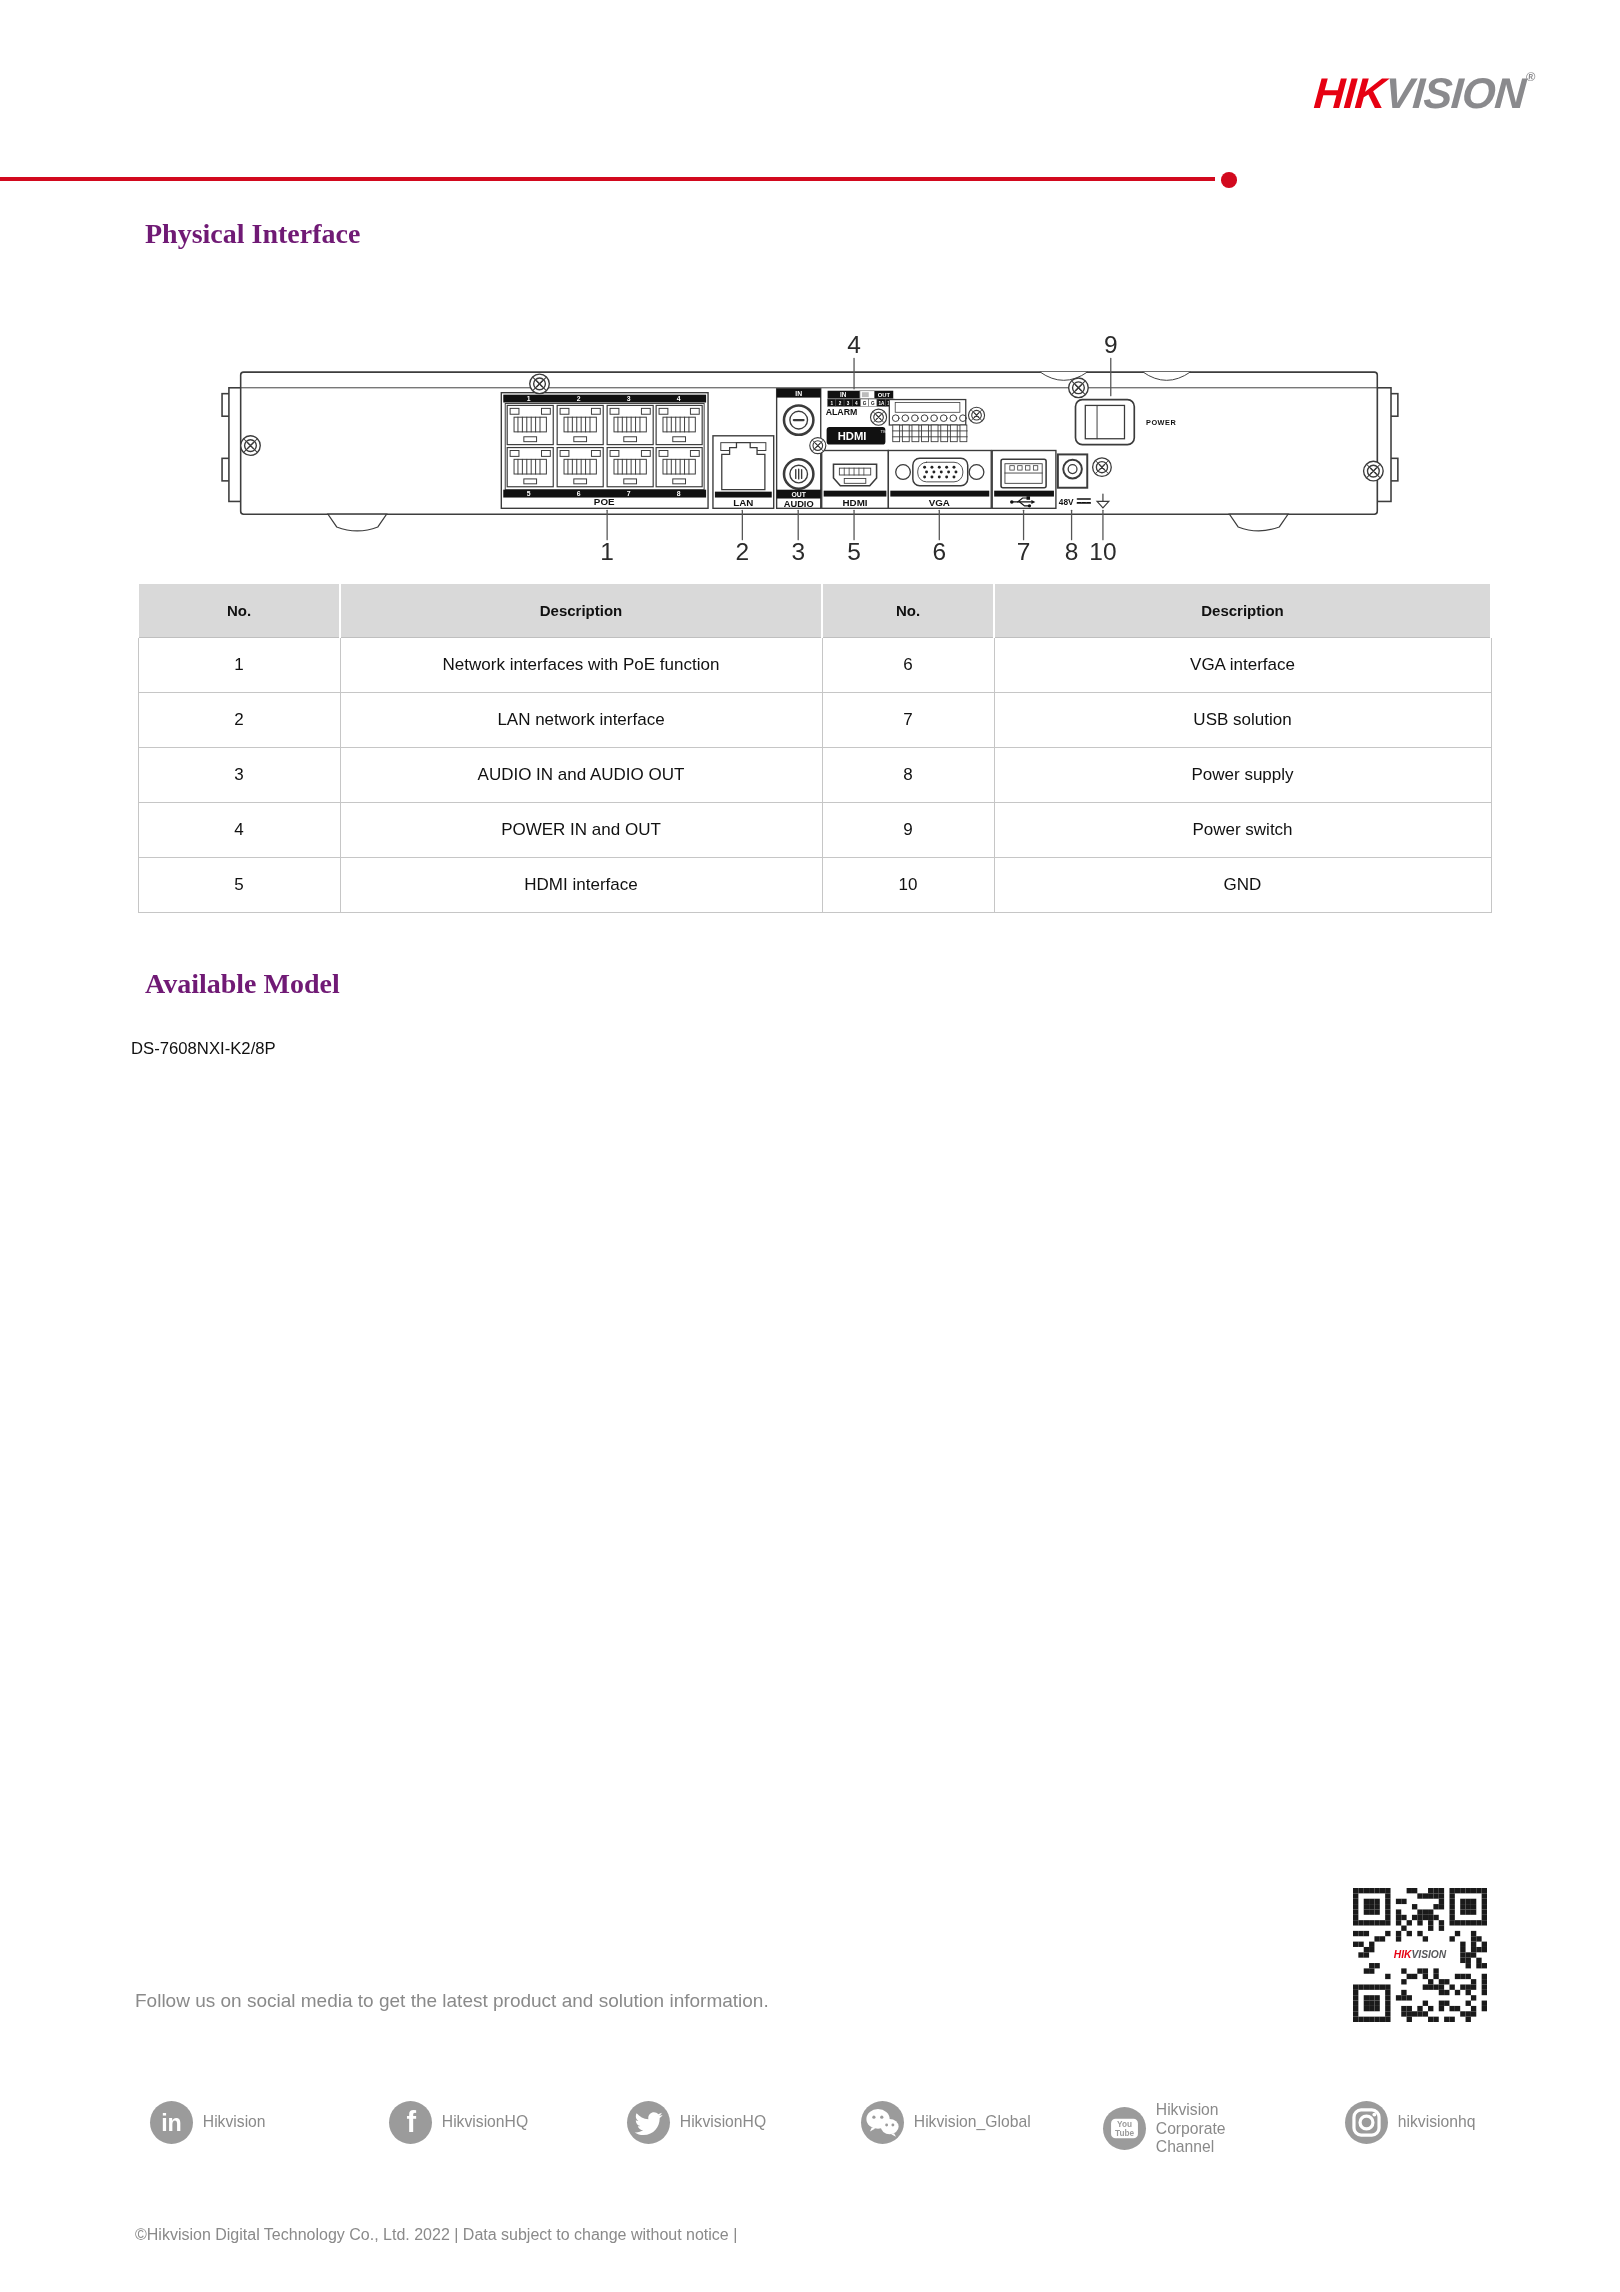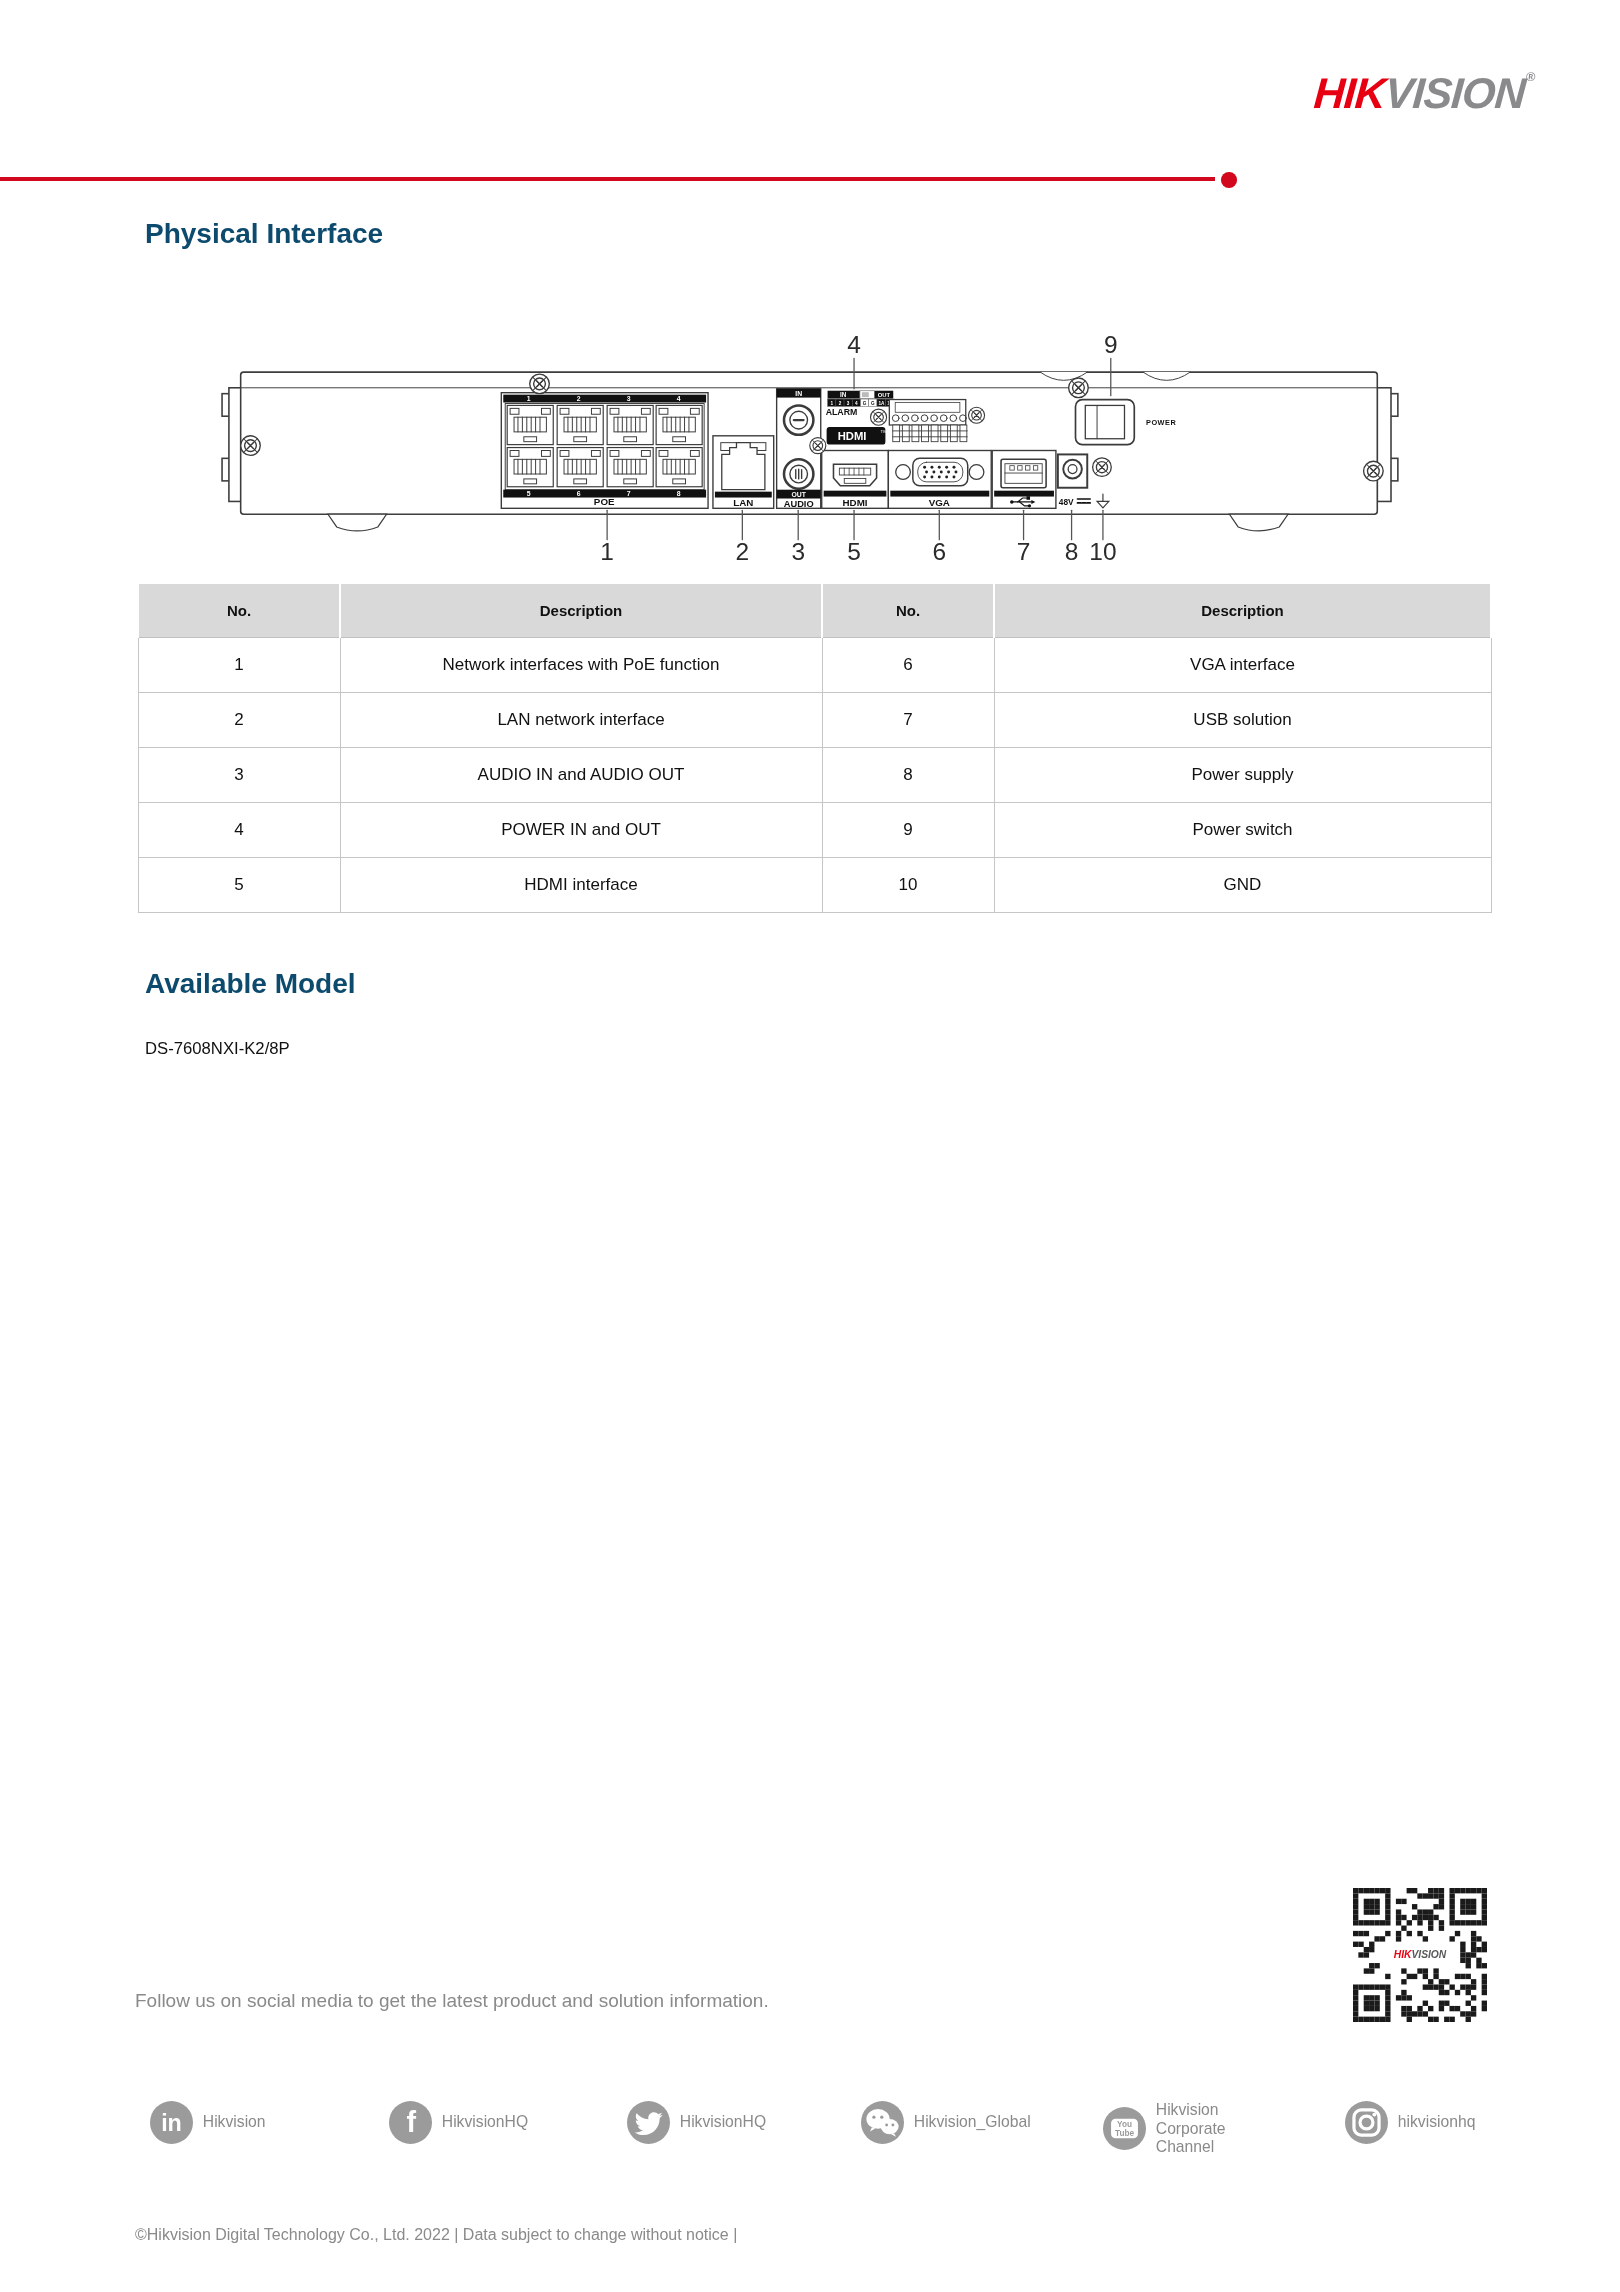--- a/index.html
+++ b/index.html
@@ -6,24 +6,24 @@
   .page{position:relative;width:1620px;height:2293px;background:#ffffff;overflow:hidden;
         font-family:"Liberation Sans",sans-serif;margin:0 auto;}
   
   .logo{position:absolute;top:69px;right:86px;font-style:italic;font-weight:bold;
         font-size:43px;letter-spacing:-1px;transform:skewX(-4deg);white-space:nowrap;}
   .logo .hik{color:#E60012;}
   .logo .vision{color:#8A8A8D;}
   .logo .reg{font-size:12.7px;color:#8A8A8D;vertical-align:27.4px;font-style:normal;letter-spacing:0;}
   .red-rule{position:absolute;left:0;top:177px;width:1215px;height:3.9px;background:#D2091E;}
   .red-dot{position:absolute;left:1221px;top:172px;width:15.7px;height:15.7px;border-radius:50%;background:#D2091E;}
-  .h1{position:absolute;left:145px;font-size:28px;font-weight:bold;color:#0c4a6e;letter-spacing:0;}
+  .h1{position:absolute;left:145px;font-size:28px;font-weight:bold;color:#701a75;letter-spacing:0;font-family:Liberation Serif, serif;}
   #title-physical{top:218px;}
   #title-model{top:968px;}
-  .model-line{position:absolute;left:145px;top:1039px;font-size:16.7px;color:#111;}
+  .model-line{position:absolute;left:131px;top:1039px;font-size:16.7px;color:#111;}
   
   .diagram{position:absolute;left:176px;top:323px;width:1264px;height:255px;}
   svg text{font-family:"Liberation Sans",sans-serif;}
   
   table.spec{position:absolute;left:137px;top:582px;width:1353px;border-collapse:collapse;table-layout:fixed;}
   table.spec th{background:#D9D9D9;border:2px solid #ffffff;border-bottom:1px solid #BFBFBF;
        height:51px;font-size:15px;font-weight:bold;color:#111;text-align:center;}
   table.spec td{border:1px solid #C6C6C6;height:52px;font-size:17px;color:#111;text-align:center;}
   
   .hq{position:absolute;left:135px;top:1912px;font-size:15.7px;color:#7F7F7F;line-height:26.5px;}

